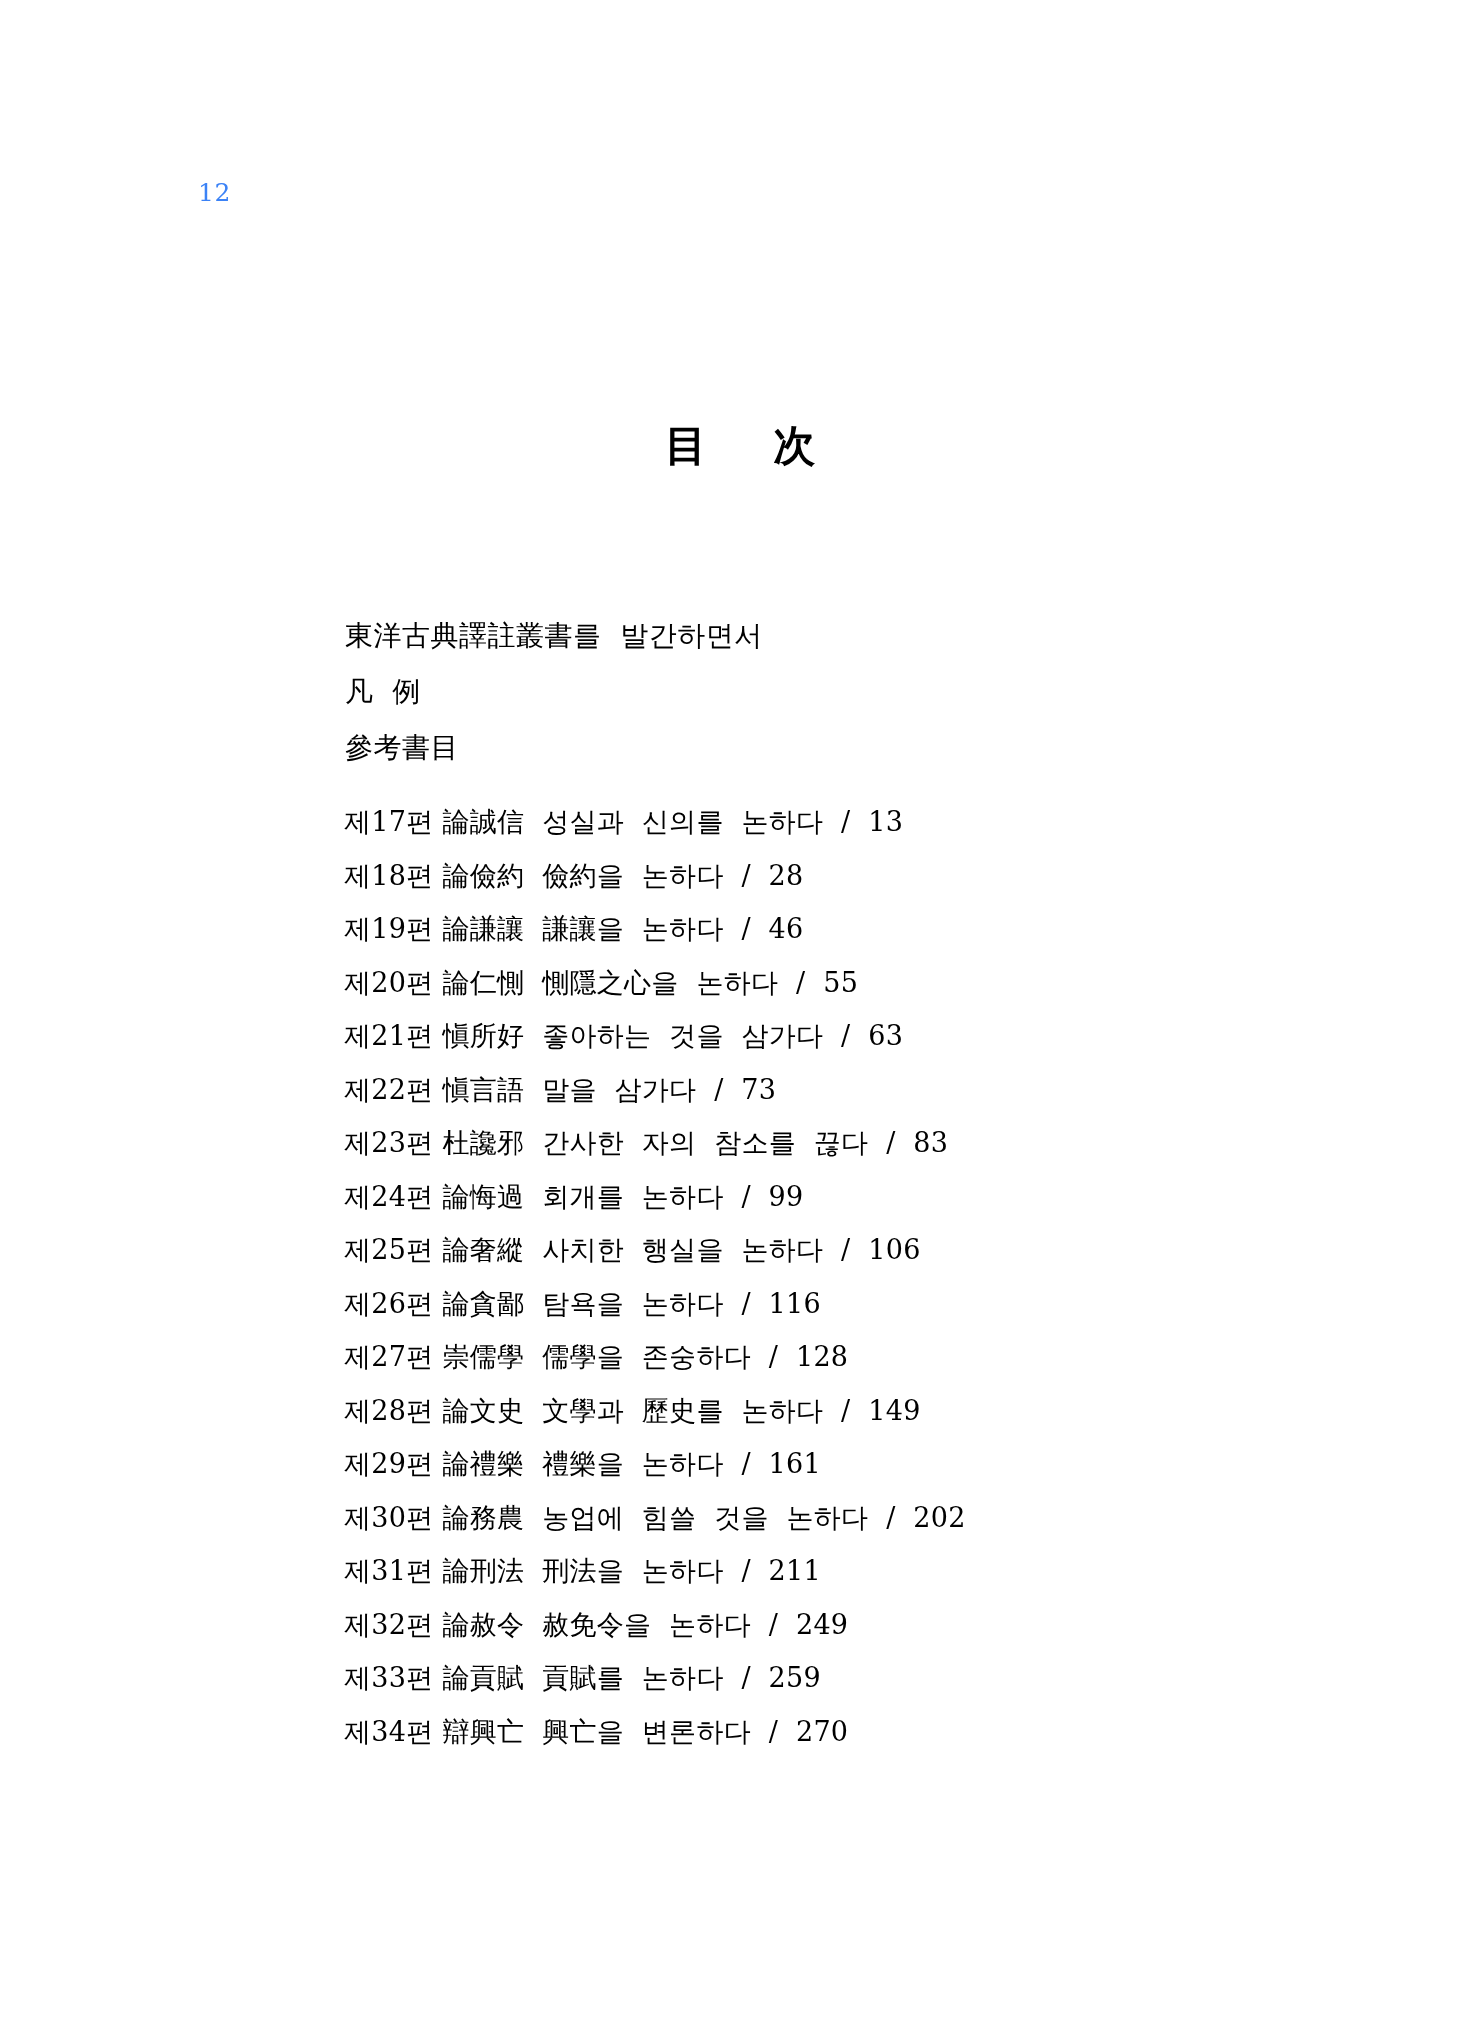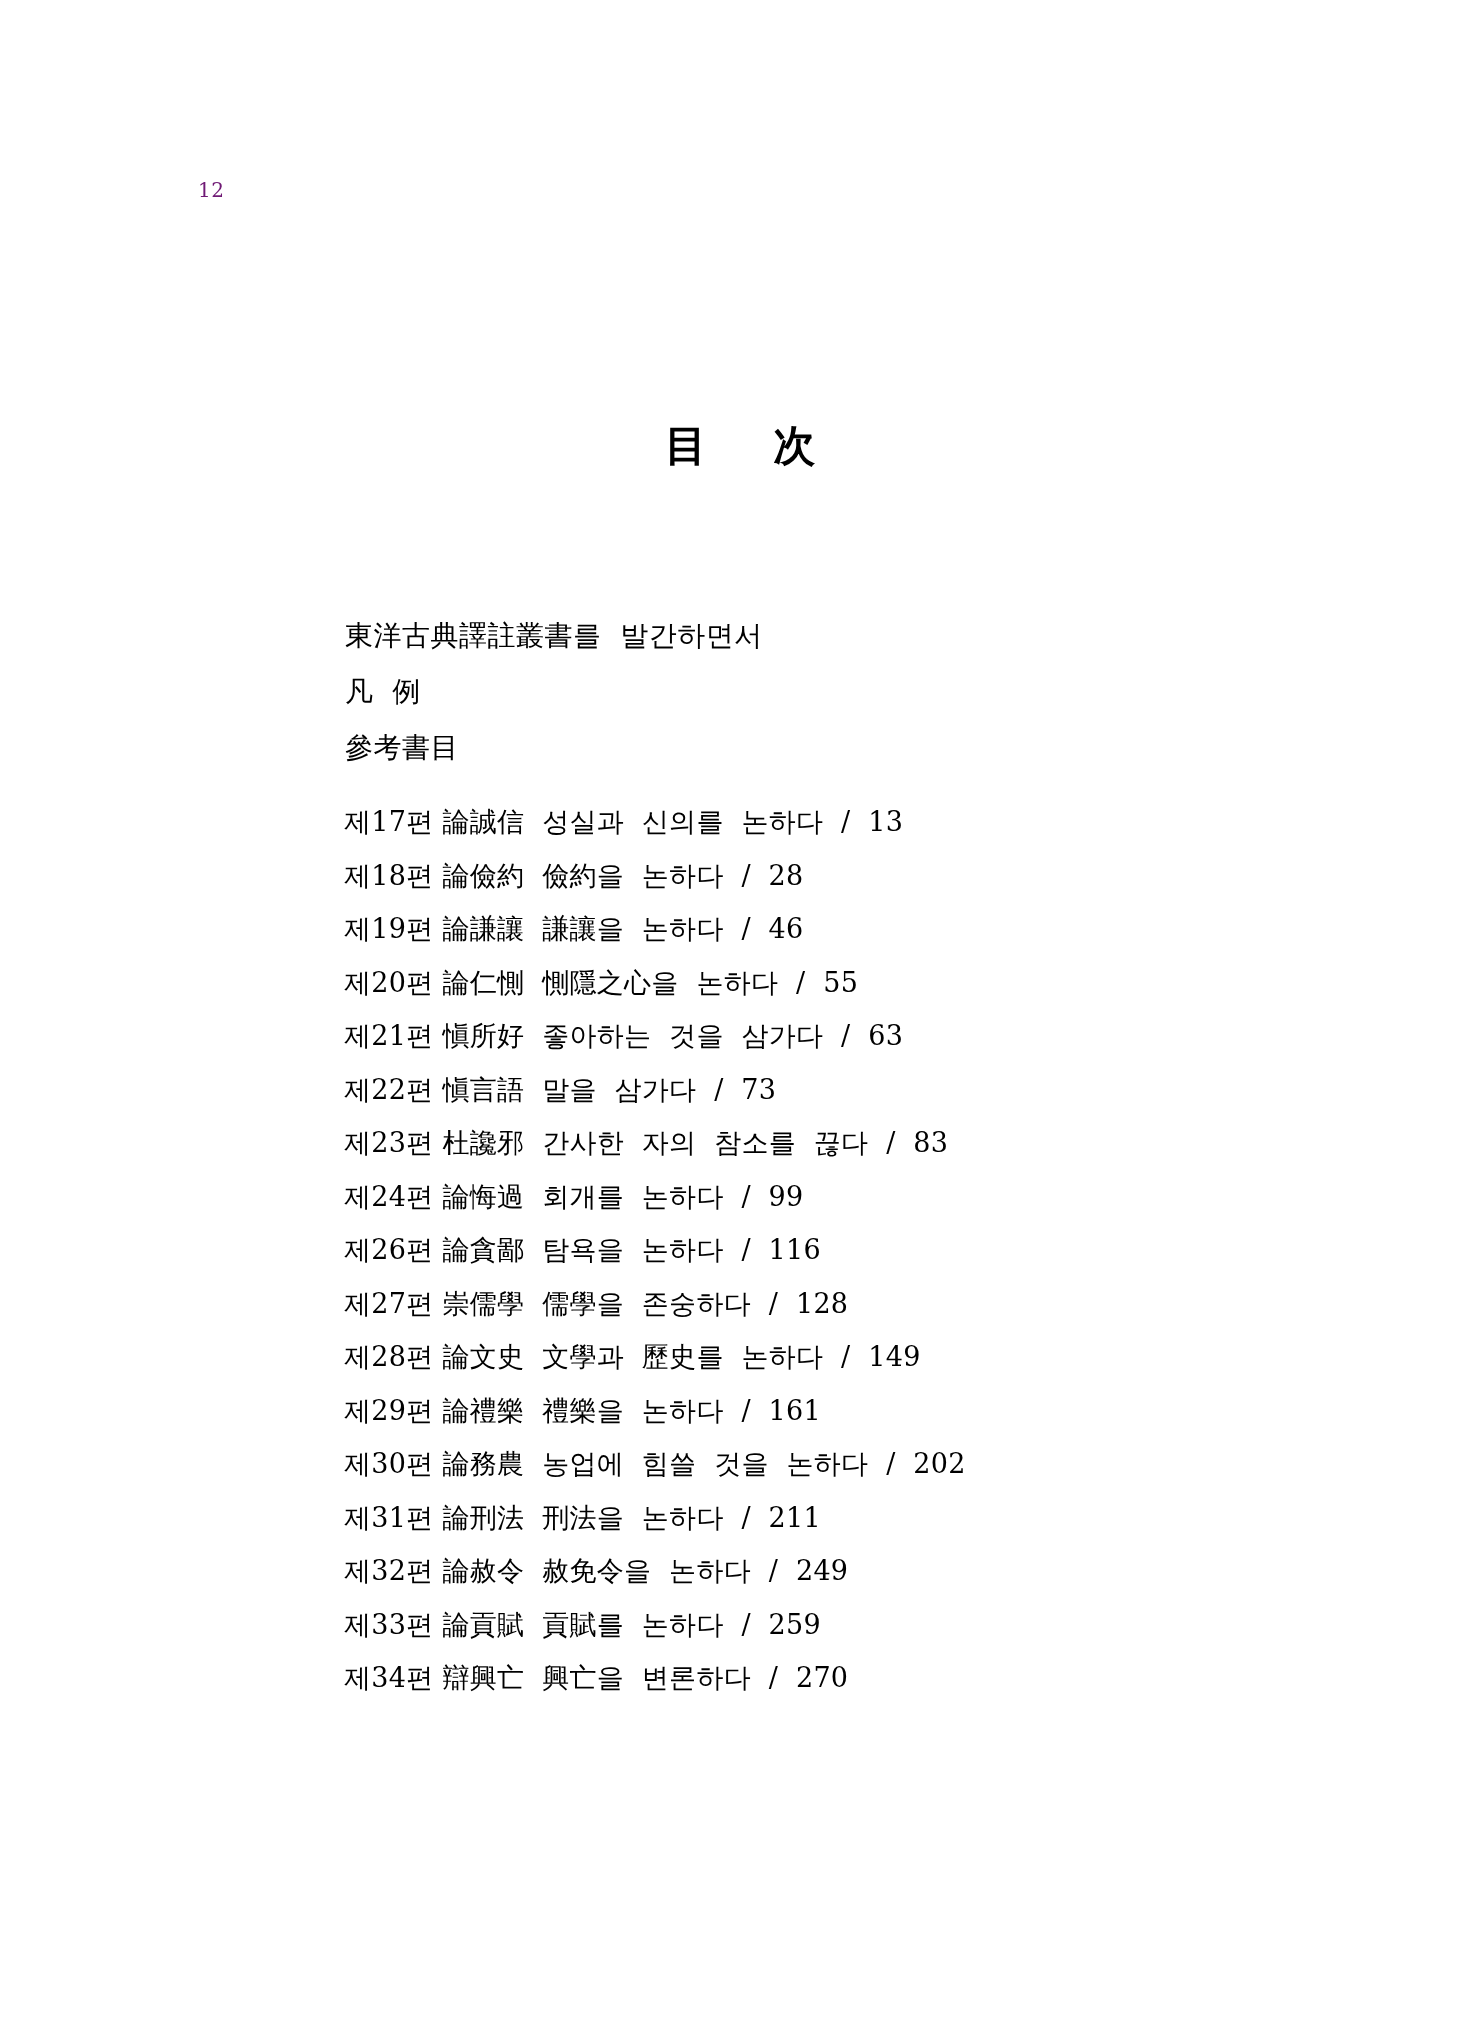--- a/index.html
+++ b/index.html
@@ -21,23 +21,23 @@
     left: 0;
     top: 0;
     width: 1480px;
     height: 2024px;
   }
 
   .page-number {
     position: absolute;
     left: 198px;
     top: 178px;
-    font-size: 20px;
+    font-size: 25px;
     font-family: "DejaVu Serif", "Liberation Serif", serif;
-    color: #701a75;
+    color: #3b82f6;
     letter-spacing: 0.5px;
   }
 
   .toc-title {
     position: absolute;
     left: 0;
     top: 418px;
     width: 1480px;
     text-align: center;
     font-size: 42px;
@@ -109,20 +109,21 @@
     <div class="toc-entry"><span class="chapter-no">제20편</span><span> </span><span class="chapter-han">論仁惻</span><span>  </span><span class="chapter-desc">惻隱之心을  논하다  /  55</span></div>
 
     <div class="toc-entry"><span class="chapter-no">제21편</span><span> </span><span class="chapter-han">愼所好</span><span>  </span><span class="chapter-desc">좋아하는  것을  삼가다  /  63</span></div>
 
     <div class="toc-entry"><span class="chapter-no">제22편</span><span> </span><span class="chapter-han">愼言語</span><span>  </span><span class="chapter-desc">말을  삼가다  /  73</span></div>
 
     <div class="toc-entry"><span class="chapter-no">제23편</span><span> </span><span class="chapter-han">杜讒邪</span><span>  </span><span class="chapter-desc">간사한  자의  참소를  끊다  /  83</span></div>
 
     <div class="toc-entry"><span class="chapter-no">제24편</span><span> </span><span class="chapter-han">論悔過</span><span>  </span><span class="chapter-desc">회개를  논하다  /  99</span></div>
 
+    <div class="toc-entry"><span class="chapter-no">제25편</span><span> </span><span class="chapter-han">論奢縱</span><span>  </span><span class="chapter-desc">사치한  행실을  논하다  /  106</span></div>
 
     <div class="toc-entry"><span class="chapter-no">제26편</span><span> </span><span class="chapter-han">論貪鄙</span><span>  </span><span class="chapter-desc">탐욕을  논하다  /  116</span></div>
 
     <div class="toc-entry"><span class="chapter-no">제27편</span><span> </span><span class="chapter-han">崇儒學</span><span>  </span><span class="chapter-desc">儒學을  존숭하다  /  128</span></div>
 
     <div class="toc-entry"><span class="chapter-no">제28편</span><span> </span><span class="chapter-han">論文史</span><span>  </span><span class="chapter-desc">文學과  歷史를  논하다  /  149</span></div>
 
     <div class="toc-entry"><span class="chapter-no">제29편</span><span> </span><span class="chapter-han">論禮樂</span><span>  </span><span class="chapter-desc">禮樂을  논하다  /  161</span></div>
 
     <div class="toc-entry"><span class="chapter-no">제30편</span><span> </span><span class="chapter-han">論務農</span><span>  </span><span class="chapter-desc">농업에  힘쓸  것을  논하다  /  202</span></div>

